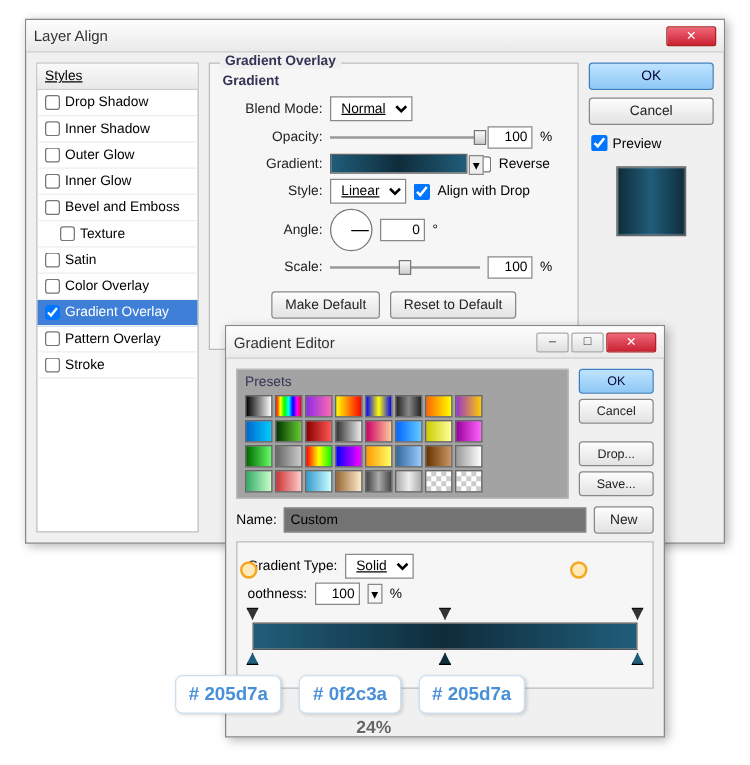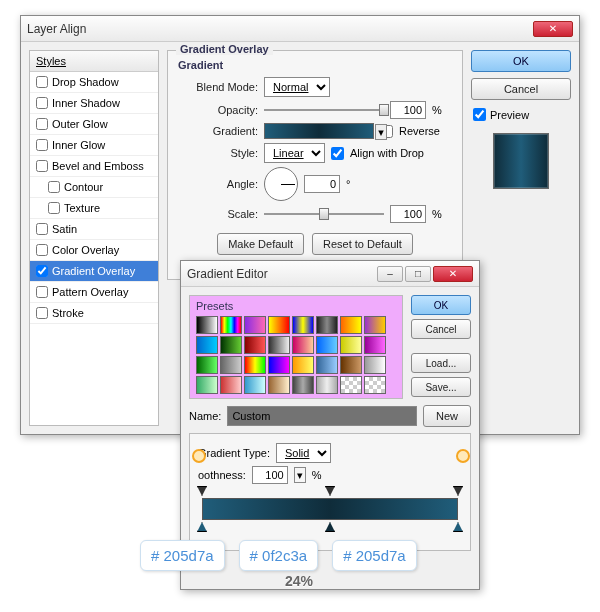--- a/index.html
+++ b/index.html
@@ -45,44 +45,44 @@
 .btn { height: 22px; padding: 0 10px; border: 1px solid #888; background: linear-gradient(#fdfdfd,#e2e2e2); border-radius: 3px; color: #222; cursor: default; display:inline-flex; align-items:center; justify-content:center; }
 .btn-row { display:flex; gap:8px; justify-content:center; margin-top:10px; }
 
 .right-panel { width: 100px; display:flex; flex-direction:column; gap:6px; align-items:stretch; }
 .right-panel .btn { width: 100%; }
 .btn.ok { background: linear-gradient(#bfe3ff,#8ec8f5); border-color:#3a7fc0; color:#003; }
 .prev-chk { display:flex; align-items:flex-end; gap:4px; padding:2px; }
 .prev-swatch { width: 56px; height: 56px; border:1px solid #666; margin: 4px auto 0; background: linear-gradient(90deg,#0f2c3a,#205d7a,#0f2c3a); box-shadow: inset 0 0 0 1px #fff3; }
 
 
-.ge-main { left: 180px; top: 260px; width: 300px; height: 330px; z-index: 5; }
+.ge-main { left: 180px; top: 260px; width: 352px; height: 330px; z-index: 5; }
 .ge-body { padding: 8px; display:flex; flex-direction:column; gap:6px; }
 .ge-top { display:flex; gap:8px; }
-.ge-presets { flex:1; border:1px solid #bbb; background:#f0abfc; padding:4px 6px; }
+.ge-presets { flex:1; border:1px solid #bbb; background:#a3a3a3; padding:4px 6px; }
 .ge-presets .label { color:#335; margin-bottom:4px; }
 .preset-grid { display:grid; grid-template-columns: repeat(8, 22px); gap:2px; }
 .preset-sw { width:22px; height:18px; border:1px solid #666; }
 .ge-right { width:60px; display:flex; flex-direction:column; gap:4px; }
 .ge-right .btn { width:100%; height:20px; font-size:10px; padding:0; }
 
 .ge-name { display:flex; align-items:center; gap:6px; }
 .ge-name input { flex:1; height:20px; border:1px solid #888; background:#737373; padding:0 4px; }
 
 .ge-grad-group { border:1px solid #bbb; background:#f6f6f6; padding:6px 8px 14px; position:relative; }
 .ge-grad-row { display:flex; align-items:center; gap:6px; margin:3px 0; }
 
 .grad-bar-wrap { position:relative; margin: 14px 4px 16px; }
 .grad-bar { height:22px; border:1px solid #555; background: linear-gradient(90deg,#205d7a 0%,#0f2c3a 50%,#205d7a 100%); position:relative; }
 .grad-bar .checker { position:absolute; inset:0; background: repeating-conic-gradient(#ccc 0 25%, #fff 0 50%) 0 0/8px 8px; z-index:-1; }
 .opstop { position:absolute; top:-12px; width:10px; height:10px; background:#333; border:1px solid #000; transform:translateX(-50%); clip-path: polygon(50% 100%,0 0,100% 0); }
 .colstop { position:absolute; bottom:-12px; width:10px; height:10px; background:#205d7a; border:1px solid #000; transform:translateX(-50%); clip-path: polygon(50% 0,0 100%,100% 100%); }
 
 .callouts { position:absolute; left:140px; top:540px; display:flex; gap:14px; z-index:10; }
-.callout { background:#fff; border:1px solid #cde0f0; border-radius:6px; padding:6px 10px; color:#4a90d9; font-weight:normal; font-size:15px; box-shadow: 1px 1px 3px rgba(0,0,0,0.15); }
+.callout { background:#fff; border:1px solid #cde0f0; border-radius:6px; padding:6px 10px; color:#4a90d9; font-weight:bold; font-size:15px; box-shadow: 1px 1px 3px rgba(0,0,0,0.15); }
 .badge50 { position:absolute; left:285px; top:573px; color:#666; font-weight:bold; font-size:14px; text-shadow:0 1px 0 #fff; z-index:11; }
 .badge-o { position:absolute; width:14px; height:14px; border:2px solid #f5a623; border-radius:50%; background:#ffe9b8; z-index:6; }
 </style>
 </head>
 <body>
 
 <div class="dialog ls-main">
   <div class="titlebar">
     <span class="title">Layer Align</span>
     <div class="winbtn close">✕</div>
@@ -103,24 +103,20 @@
             <input type="checkbox" style="">
             <span>Outer Glow</span>
           </div>
           <div class="style-row">
             <input type="checkbox" style="">
             <span>Inner Glow</span>
           </div>
           <div class="style-row">
             <input type="checkbox" style="">
             <span>Bevel and Emboss</span>
-          </div>
-          <div class="style-row indent">
-            <input type="checkbox" style="">
-            <span>Contour</span>
           </div>
           <div class="style-row indent">
             <input type="checkbox" style="">
             <span>Texture</span>
           </div>
           <div class="style-row">
             <input type="checkbox" style="">
             <span>Satin</span>
           </div>
           <div class="style-row">
@@ -249,21 +245,21 @@
             <div class="preset-sw" style="background: linear-gradient(90deg, rgb(68, 68, 68), rgb(170, 170, 170), rgb(68, 68, 68));"></div>
             <div class="preset-sw" style="background: linear-gradient(90deg, rgb(170, 170, 170), rgb(238, 238, 238), rgb(170, 170, 170));"></div>
             <div class="preset-sw" style="background: repeating-conic-gradient(rgb(204, 204, 204) 0deg, rgb(204, 204, 204) 25%, rgb(255, 255, 255) 0deg, rgb(255, 255, 255) 50%) 0px 0px / 8px 8px;"></div>
             <div class="preset-sw" style="background: repeating-conic-gradient(rgb(204, 204, 204) 0deg, rgb(204, 204, 204) 25%, rgb(255, 255, 255) 0deg, rgb(255, 255, 255) 50%) 0px 0px / 8px 8px;"></div>
           </div>
       </div>
       <div class="ge-right">
         <div class="btn ok">OK</div>
         <div class="btn">Cancel</div>
         <div style="height:6px"></div>
-        <div class="btn">Load...</div>
+        <div class="btn">Drop...</div>
         <div class="btn">Save...</div>
       </div>
     </div>
 
     <div class="ge-name">
       <span>Name:</span>
       <input type="text" value="Custom" style="">
       <div class="btn" style="width:48px">New</div>
     </div>
 

